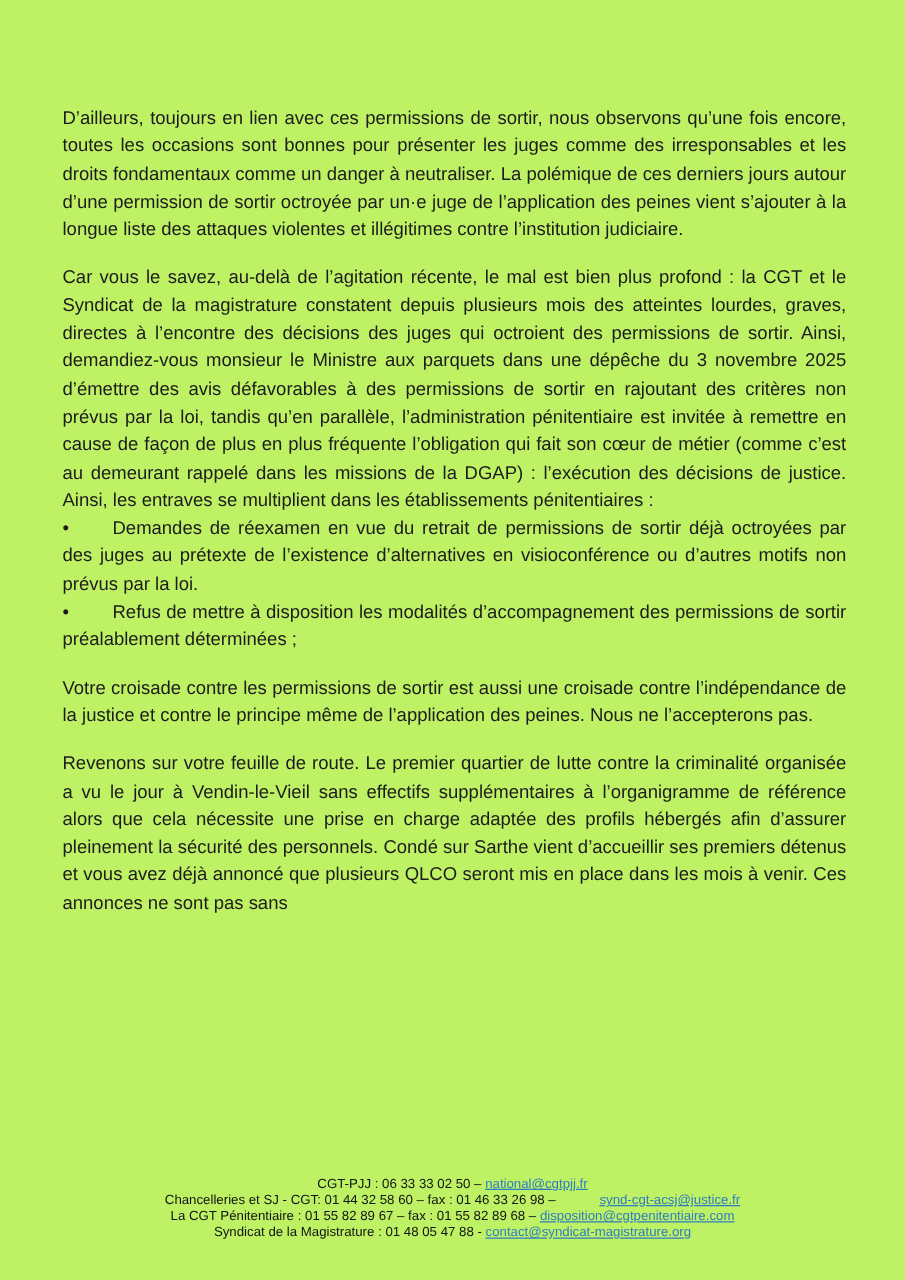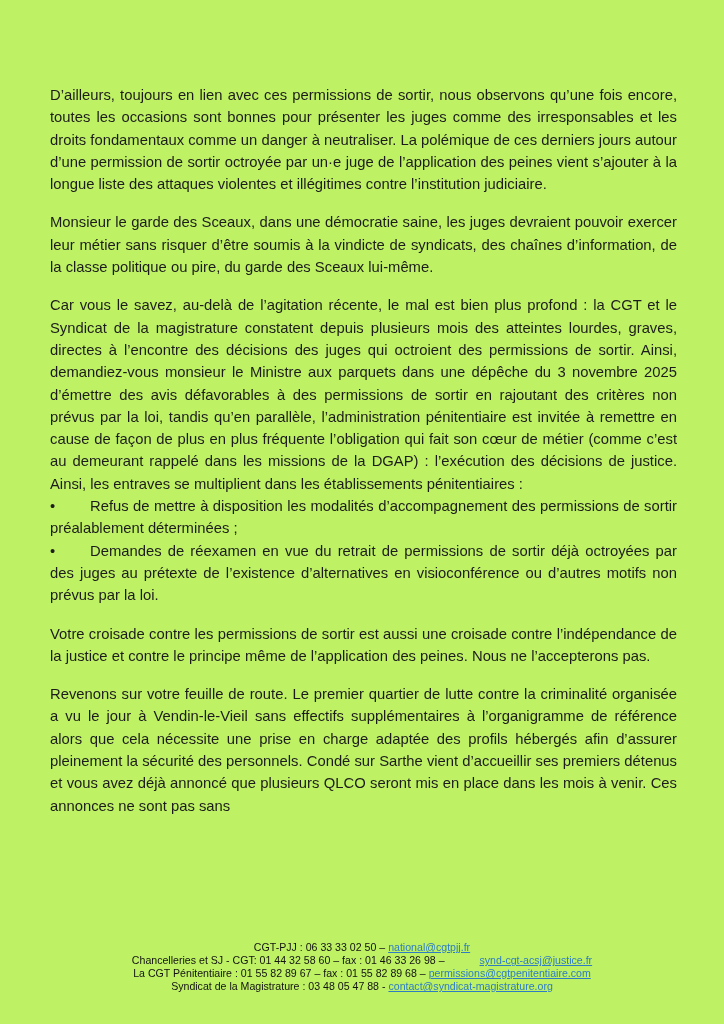--- a/index.html
+++ b/index.html
@@ -52,35 +52,34 @@
 </style>
 </head>
 <body>
 
 <div class="page">
 
   <div class="body-text">
 
     <p class="para">D’ailleurs, toujours en lien avec ces permissions de sortir, nous observons qu’une fois encore, toutes les occasions sont bonnes pour présenter les juges comme des irresponsables et les droits fondamentaux comme un danger à neutraliser. La polémique de ces derniers jours autour d’une permission de sortir octroyée par un·e juge de l’application des peines vient s’ajouter à la longue liste des attaques violentes et illégitimes contre l’institution judiciaire.</p>
 
-    <p class="para">Monsieur le garde des Sceaux, dans une démocratie saine, les juges devraient pouvoir exercer leur métier sans risquer d’être soumis à la vindicte de syndicats, des chaînes d’information, de la classe politique ou pire, du garde des Sceaux lui-même.</p>
 
     <p class="para" style="margin-bottom:0;">Car vous le savez, au-delà de l’agitation récente, le mal est bien plus profond : la CGT et le Syndicat de la magistrature constatent depuis plusieurs mois des atteintes lourdes, graves, directes à l’encontre des décisions des juges qui octroient des permissions de sortir. Ainsi, demandiez-vous monsieur le Ministre aux parquets dans une dépêche du 3 novembre 2025 d’émettre des avis défavorables à des permissions de sortir en rajoutant des critères non prévus par la loi, tandis qu’en parallèle, l’administration pénitentiaire est invitée à remettre en cause de façon de plus en plus fréquente l’obligation qui fait son cœur de métier (comme c’est au demeurant rappelé dans les missions de la DGAP) : l’exécution des décisions de justice. Ainsi, les entraves se multiplient dans les établissements pénitentiaires :</p>
 
     <div class="bullets">
+      <p class="bullet-line"><span class="bullet-char">•</span><span>Demandes de réexamen en vue du retrait de permissions de sortir déjà octroyées par des juges au prétexte de l’existence d’alternatives en visioconférence ou d’autres motifs non prévus par la loi.</span></p>
       <p class="bullet-line"><span class="bullet-char">•</span><span>Refus de mettre à disposition les modalités d’accompagnement des permissions de sortir préalablement déterminées ;</span></p>
-      <p class="bullet-line"><span class="bullet-char">•</span><span>Demandes de réexamen en vue du retrait de permissions de sortir déjà octroyées par des juges au prétexte de l’existence d’alternatives en visioconférence ou d’autres motifs non prévus par la loi.</span></p>
     </div>
 
     <p class="para">Votre croisade contre les permissions de sortir est aussi une croisade contre l’indépendance de la justice et contre le principe même de l’application des peines. Nous ne l’accepterons pas.</p>
 
     <p class="para">Revenons sur votre feuille de route. Le premier quartier de lutte contre la criminalité organisée a vu le jour à Vendin-le-Vieil sans effectifs supplémentaires à l’organigramme de référence alors que cela nécessite une prise en charge adaptée des profils hébergés afin d’assurer pleinement la sécurité des personnels. Condé sur Sarthe vient d’accueillir ses premiers détenus et vous avez déjà annoncé que plusieurs QLCO seront mis en place dans les mois à venir. Ces annonces ne sont pas sans</p>
 
   </div>
 
   <div class="footer">
     <p class="footer-line"><span>CGT-PJJ : 06 33 33 02 50 – </span><a class="footer-link" style="color: rgb(46, 124, 195);">national@cgtpjj.fr</a></p>
     <p class="footer-line"><span>Chancelleries et SJ - CGT: 01 44 32 58 60 – fax : 01 46 33 26 98 – </span><a class="footer-link" style="color: rgb(46, 124, 195); margin-left: 32px;">synd-cgt-acsj@justice.fr</a></p>
-    <p class="footer-line"><span>La CGT Pénitentiaire : 01 55 82 89 67 – fax : 01 55 82 89 68 – </span><a class="footer-link" style="color: rgb(46, 124, 195);">permissions@cgtpenitentiaire.com</a></p>
-    <p class="footer-line"><span>Syndicat de la Magistrature : 03 48 05 47 88 - </span><a class="footer-link" style="color: rgb(46, 124, 195);">contact@syndicat-magistrature.org</a></p>
+    <p class="footer-line"><span>La CGT Pénitentiaire : 01 55 82 89 67 – fax : 01 55 82 89 68 – </span><a class="footer-link" style="color: rgb(46, 124, 195);">disposition@cgtpenitentiaire.com</a></p>
+    <p class="footer-line"><span>Syndicat de la Magistrature : 01 48 05 47 88 - </span><a class="footer-link" style="color: rgb(46, 124, 195);">contact@syndicat-magistrature.org</a></p>
   </div>
 
 </div>
 
 </body></html>

